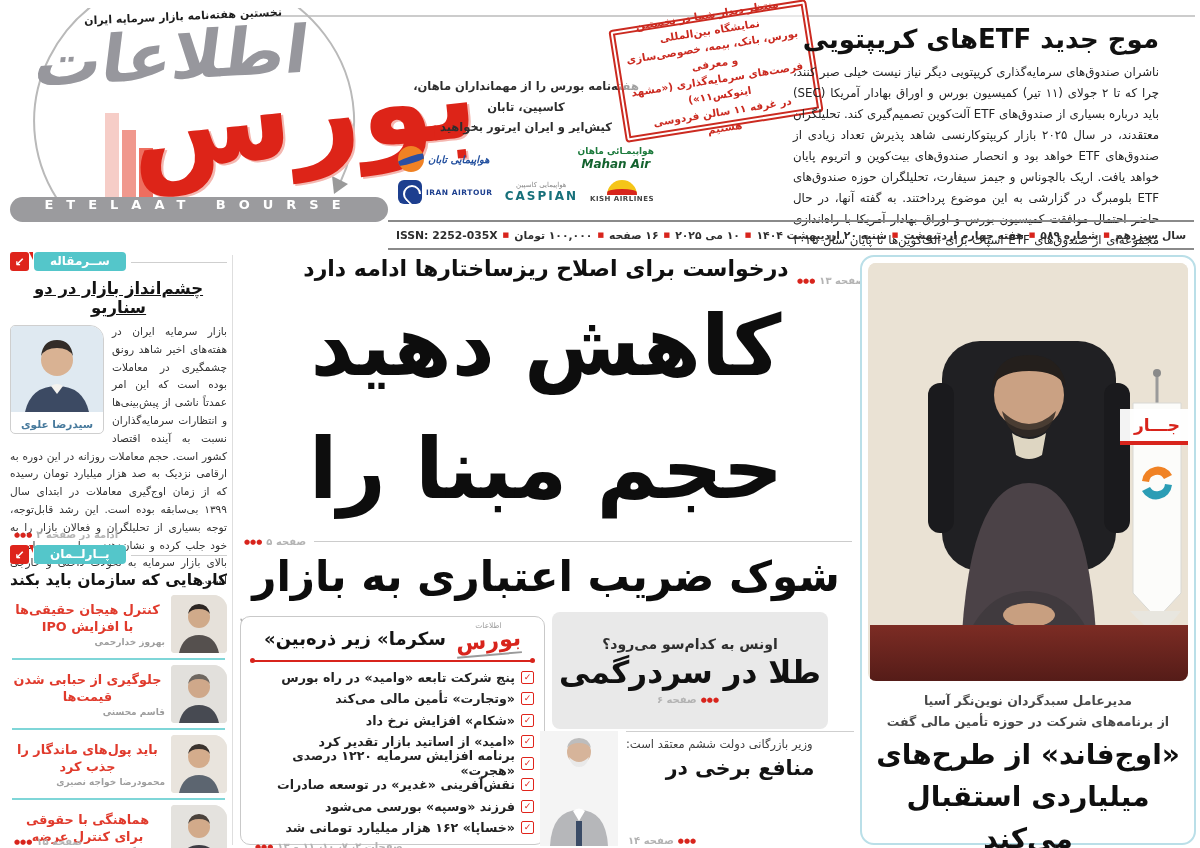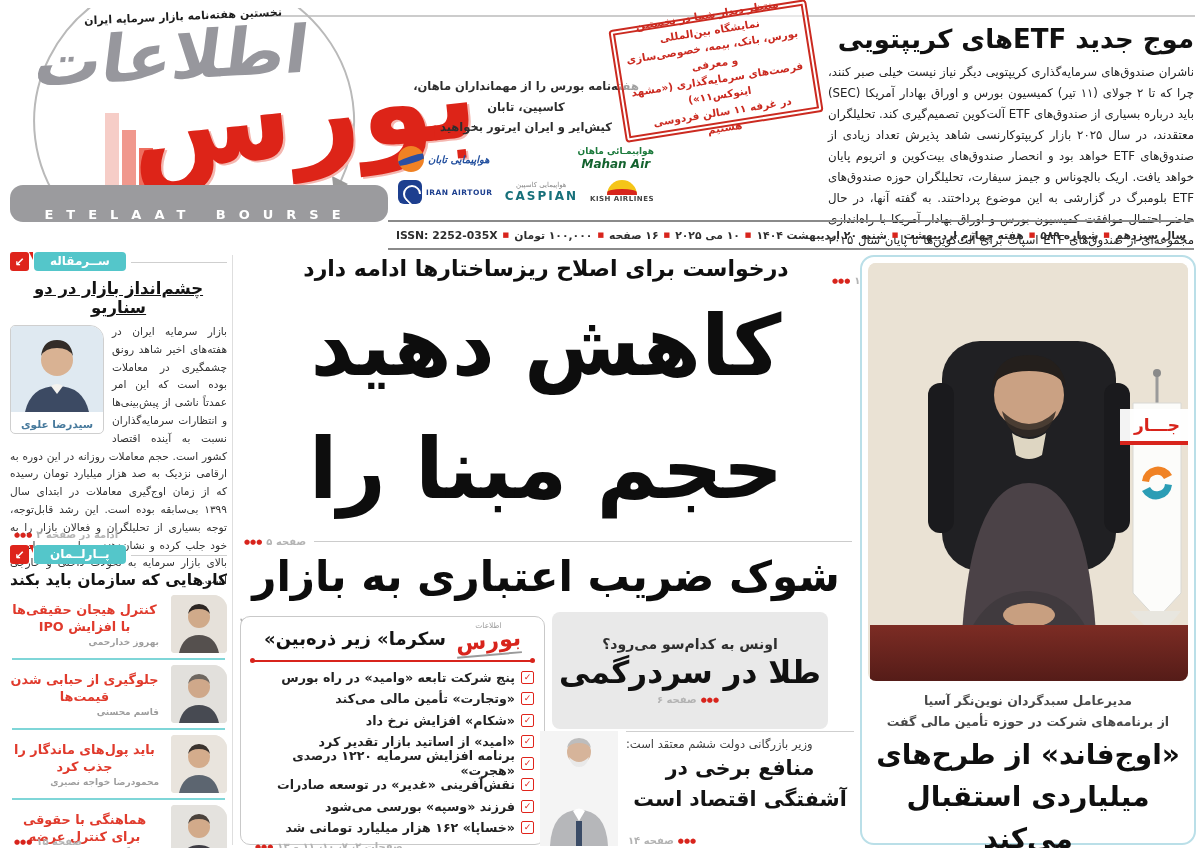--- a/index.html
+++ b/index.html
@@ -22,22 +22,22 @@
     color:#1d1d1d;transform:rotate(-2.5deg);text-align:center;}
   .pink-bars{position:absolute;left:95px;top:100px;width:60px;height:110px;}
   .pink-bars span{position:absolute;bottom:0;display:block;}
   .pb1{left:0;width:14px;height:105px;background:#f6cdc7;}
   .pb2{left:17px;width:14px;height:88px;background:#f0988d;}
   .pb3{left:34px;width:14px;height:70px;background:#ee6e5f;}
   .logo-etelaat{position:absolute;top:16px;left:26px;font-size:66px;font-weight:bold;
     color:#97979d;transform:skewX(-10deg) rotate(-3deg);line-height:1;}
   .logo-bourse{position:absolute;top:46px;left:118px;font-size:118px;font-weight:900;
     color:#dd2418;transform:rotate(-6deg);line-height:1;text-shadow:2px 2px 0 #f4b7b0;}
-  .latin-bar{position:absolute;left:0;right:0;bottom:0;height:37px;background:#9b9b9e;
-    border-radius:13px;display:flex;align-items:flex-end;justify-content:center;}
+  .latin-bar{position:absolute;left:0;right:0;bottom:0;height:25px;background:#9b9b9e;
+    border-radius:13px;display:flex;align-items:flex-start;justify-content:center;}
   .latin-bar span{color:#ffffff;font-size:13px;font-weight:bold;letter-spacing:13px;
     direction:ltr;white-space:nowrap;}
 
   .topline{left:265px;top:15px;width:930px;height:2px;background:#cccccc;}
 
   
   .airlines{left:398px;top:76px;width:256px;text-align:center;}
   .airlines .aline{font-size:11.5px;font-weight:bold;color:#2e2e2e;line-height:1.8;}
   .logo-row{display:flex;direction:ltr;justify-content:space-between;align-items:center;margin-top:8px;}
   .al{display:flex;direction:ltr;align-items:center;gap:4px;}
@@ -58,21 +58,21 @@
   .kish-mark i{position:absolute;left:0;bottom:0;width:30px;height:6px;background:#d8241c;border-radius:50% 50% 0 0;}
   .kish-en{font-size:7px;font-weight:bold;color:#444;letter-spacing:.5px;direction:ltr;}
 
   
   .stamp{left:616px;top:14px;width:200px;height:114px;transform:rotate(-9deg);
     border:6px double #cb2a20;border-radius:4px;background:rgba(255,255,255,.55);
     color:#cb2a20;display:flex;flex-direction:column;justify-content:center;
     text-align:center;font-size:10.5px;font-weight:bold;line-height:1.55;padding:4px 6px;box-sizing:border-box;}
 
   
-  .crypto{left:828px;top:24px;width:366px;}
+  .crypto{left:793px;top:24px;width:366px;}
   .crypto .ctitle{font-size:26px;font-weight:900;color:#111;text-align:right;margin-bottom:8px;}
   .crypto .cbody{font-size:11.8px;line-height:1.78;color:#242424;text-align:justify;}
   .crypto .pref{display:block;text-align:left;margin-top:3px;}
 
   
   .dateline{left:388px;top:220px;width:806px;height:26px;border-top:2px solid #8a8a8a;
     border-bottom:2px solid #8a8a8a;display:flex;align-items:center;justify-content:center;
     font-size:10.8px;font-weight:bold;color:#2e2e2e;gap:0;}
   .dateline .sq{color:#d8241c;font-size:7px;margin:0 5px;}
 
@@ -92,21 +92,21 @@
   .editorial .etitle{font-size:16.5px;font-weight:900;color:#141414;text-align:center;margin:8px 0 6px;text-decoration:underline;}
   .photo-box{float:left;width:92px;margin:2px 8px 3px 0;border:1px solid #cfcfcf;
     border-radius:5px 14px 5px 5px;overflow:hidden;background:#fff;}
   .photo-box .cap{font-size:10.5px;font-weight:bold;color:#46799c;text-align:center;padding:2px 0 3px;}
   .ebody{font-size:10.6px;line-height:1.68;color:#333;text-align:justify;}
   .more-ref{position:absolute;left:0;bottom:0;}
 
   
   .parliament{left:10px;top:545px;width:217px;height:300px;}
   .parliament .ptitle{font-size:15.5px;font-weight:900;color:#141414;text-align:center;margin:7px 0 4px;}
-  .pitem{display:flex;align-items:center;gap:12px;padding:2px 0;}
+  .pitem{display:flex;align-items:center;gap:6px;padding:2px 0;}
   .pitem .ptxt{flex:1;min-width:0;}
   .pitem .ittl{font-size:12.8px;font-weight:800;color:#e03a2c;text-align:center;line-height:1.35;}
   .pitem .iaut{font-size:9px;color:#9e9e9e;font-weight:bold;text-align:right;margin-top:2px;padding-left:6px;}
   .pitem .pphoto{width:56px;height:58px;border-radius:4px 14px 4px 4px;overflow:hidden;background:#e6e1da;flex:none;}
   .pdivider{height:2px;background:#7fd6d8;margin:3px 2px;}
   .parliament .pref{position:absolute;left:0;bottom:-2px;}
 
   
   .lead{left:240px;top:256px;width:612px;text-align:center;}
   .lead .kicker{font-size:22px;font-weight:800;color:#101010;}
@@ -428,21 +428,20 @@
       <path d="M29 26 q10 10 20 0 q-2 10 -10 10 q-8 0 -10 -10z" fill="#e9e9e9"></path>
       <path d="M10 115 q2 -36 29 -36 q27 0 29 36z" fill="#b6b7ba"></path>
       <path d="M33 80 l6 10 l6 -10 q-6 -5 -12 0z" fill="#ffffff"></path>
       <path d="M36 90 h6 v25 h-6z" fill="#3a4b66"></path>
     </svg>
   </div>
   <div class="mtxt">
     <div class="mkick">وزیر بازرگانی دولت ششم معتقد است:</div>
     <div class="mtitle">
       <span style="display:block">منافع برخی در</span>
-      <span style="display:block">آشفتگی اقتصاد است</span>
     </div>
     <span class="pref"><span class="dots">●●●</span><span>صفحه ۱۴</span></span>
   </div>
 </div>
 
 <div class="abs card">
   <div class="iphoto">
     <svg width="318" height="418" viewBox="0 0 318 418" preserveAspectRatio="none">
       <defs>
         <linearGradient id="desk" x1="0" y1="0" x2="0" y2="1">

